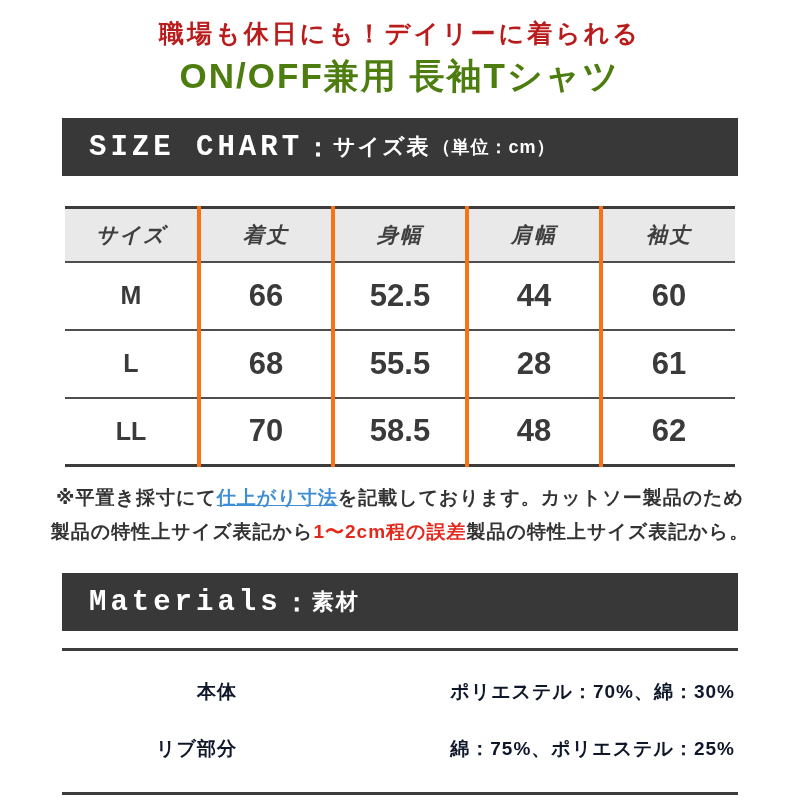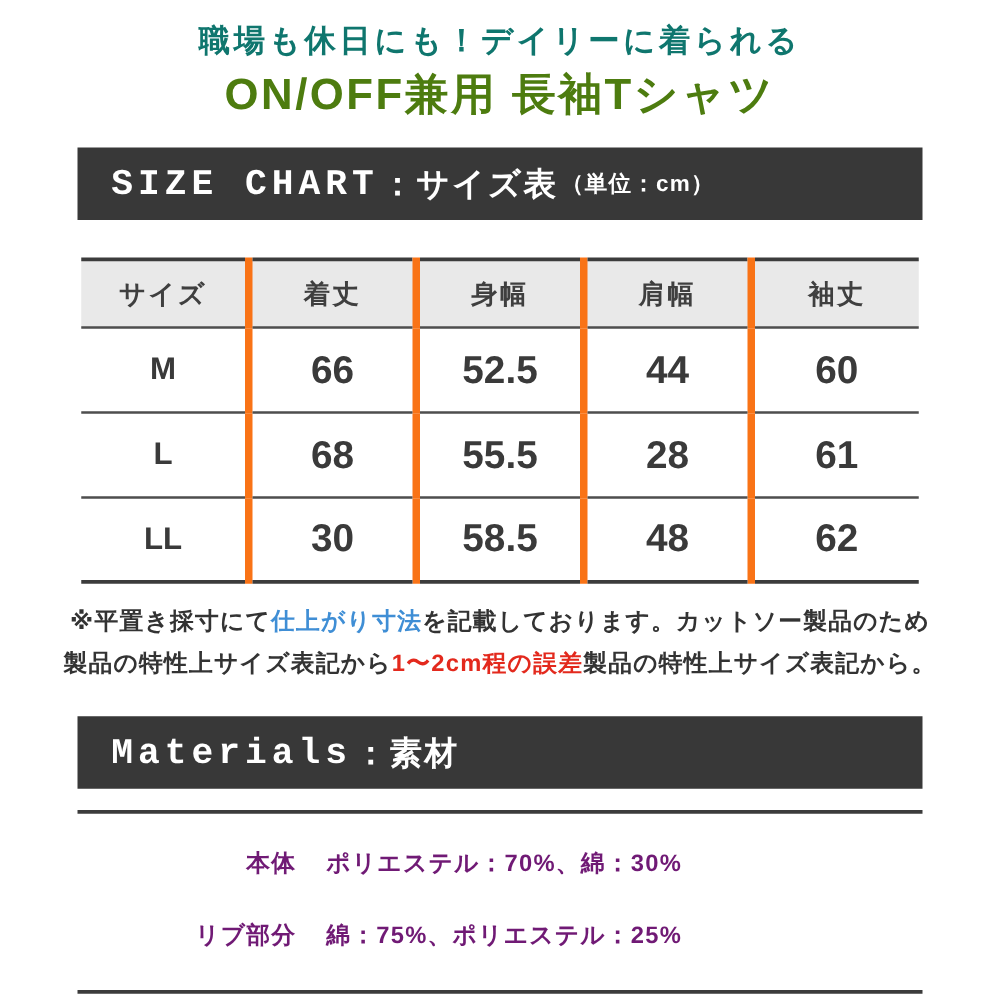--- a/index.html
+++ b/index.html
@@ -18,21 +18,21 @@
     color: var(--text);
     overflow: hidden;
   }
   .page { width: 800px; height: 800px; }
 
   
   .head { padding-top: 16px; text-align: center; }
   .subtitle {
     font-size: 25px;
     letter-spacing: 3px;
-    color: #0f766e;
+    color: #b91c1c;
     line-height: 34px;
   }
   .title {
     margin-top: 3px;
     font-size: 35px;
     letter-spacing: 2px;
     color: #4d7c0f;
     line-height: 45px;
   }
 
@@ -42,82 +42,84 @@
     height: 58px;
     background: var(--accent);
     color: #ffffff;
     display: flex;
     align-items: center;
     padding-left: 27px;
     white-space: nowrap;
   }
   .bar-en { font-size: 29px; letter-spacing: 4px; font-family: Liberation Mono, monospace; }
   .bar-sep { font-size: 26px; margin: 0 2px; }
-  .bar-ja { font-size: 26px; letter-spacing: 2px; }
+  .bar-ja { font-size: 22px; letter-spacing: 2px; }
   .bar-unit { font-size: 18px; margin-left: 2px; letter-spacing: 1px; }
 
   
   table.size-table {
     width: 670px;
     margin: 30px auto 0;
     border-collapse: collapse;
     border-top: 3px solid #3c3c3c;
     border-bottom: 3px solid #3c3c3c;
     table-layout: fixed;
     text-align: center;
   }
   .size-table th {
     height: 54px;
     background: var(--table-header-bg);
     font-size: 21px;
     letter-spacing: 2px;
     color: #3f3f3f;
     border-bottom: 2px solid #4e4e4e;
     font-weight: 700;
+    font-style: italic;
   }
   .size-table td {
     height: 68px;
     font-size: 31px;
     color: #3a3a3a;
     border-bottom: 2px solid #4e4e4e;
   }
   .size-table tr:last-child td { border-bottom: none; text-align: center; }
-  .size-table th + th, .size-table td + td { border-left: 6px solid #f97316; }
+  .size-table th + th, .size-table td + td { border-left: 4px solid #f97316; }
   .size-table td.size-cell { font-size: 25px; }
 
   
   .note {
     margin-top: 14px;
     text-align: center;
     font-size: 19px;
     letter-spacing: 1px;
     line-height: 34px;
     color: #333333;
   }
-  .note .hl-blue { color: var(--highlight-blue); }
+  .note .hl-blue { color: var(--highlight-blue); text-decoration: underline; }
   .note .hl-red { color: var(--highlight-red); }
 
   
   .bar.materials-bar { margin-top: 24px; }
   .rule {
     margin: 0 62px;
     height: 3px;
     background: #3c3c3c;
   }
   .rule-top { margin-top: 17px; }
   .rule-bottom { margin-top: 29px; }
   .materials-rows { width: 670px; margin: 0 auto; padding-top: 27px; }
   .mat-row {
     display: flex;
     align-items: baseline;
     margin-bottom: 29px;
     font-size: 19px;
     letter-spacing: 1px;
-    color: #701a75;
+    color: #0f172a;
     line-height: 28px;
+    justify-content: space-between;
   }
   .mat-label { width: 172px; text-align: right; }
   .mat-value { margin-left: 24px; }
 </style>
 </head>
 <body>
 
 <div class="page">
 
   <div class="head">
@@ -152,21 +154,21 @@
       </tr>
       <tr>
         <td class="size-cell">L</td>
         <td>68</td>
         <td>55.5</td>
         <td>28</td>
         <td>61</td>
       </tr>
       <tr>
         <td class="size-cell">LL</td>
-        <td>30</td>
+        <td>70</td>
         <td>58.5</td>
         <td>48</td>
         <td>62</td>
       </tr>
     </tbody>
   </table>
 
   <div class="note">
     <div class="note-line"><span>※平置き採寸にて</span><span class="hl-blue">仕上がり寸法</span><span>を記載しております。カットソー製品のため</span></div>
     <div class="note-line"><span>製品の特性上サイズ表記から</span><span class="hl-red">1〜2cm程の誤差</span><span>製品の特性上サイズ表記から。</span></div>

